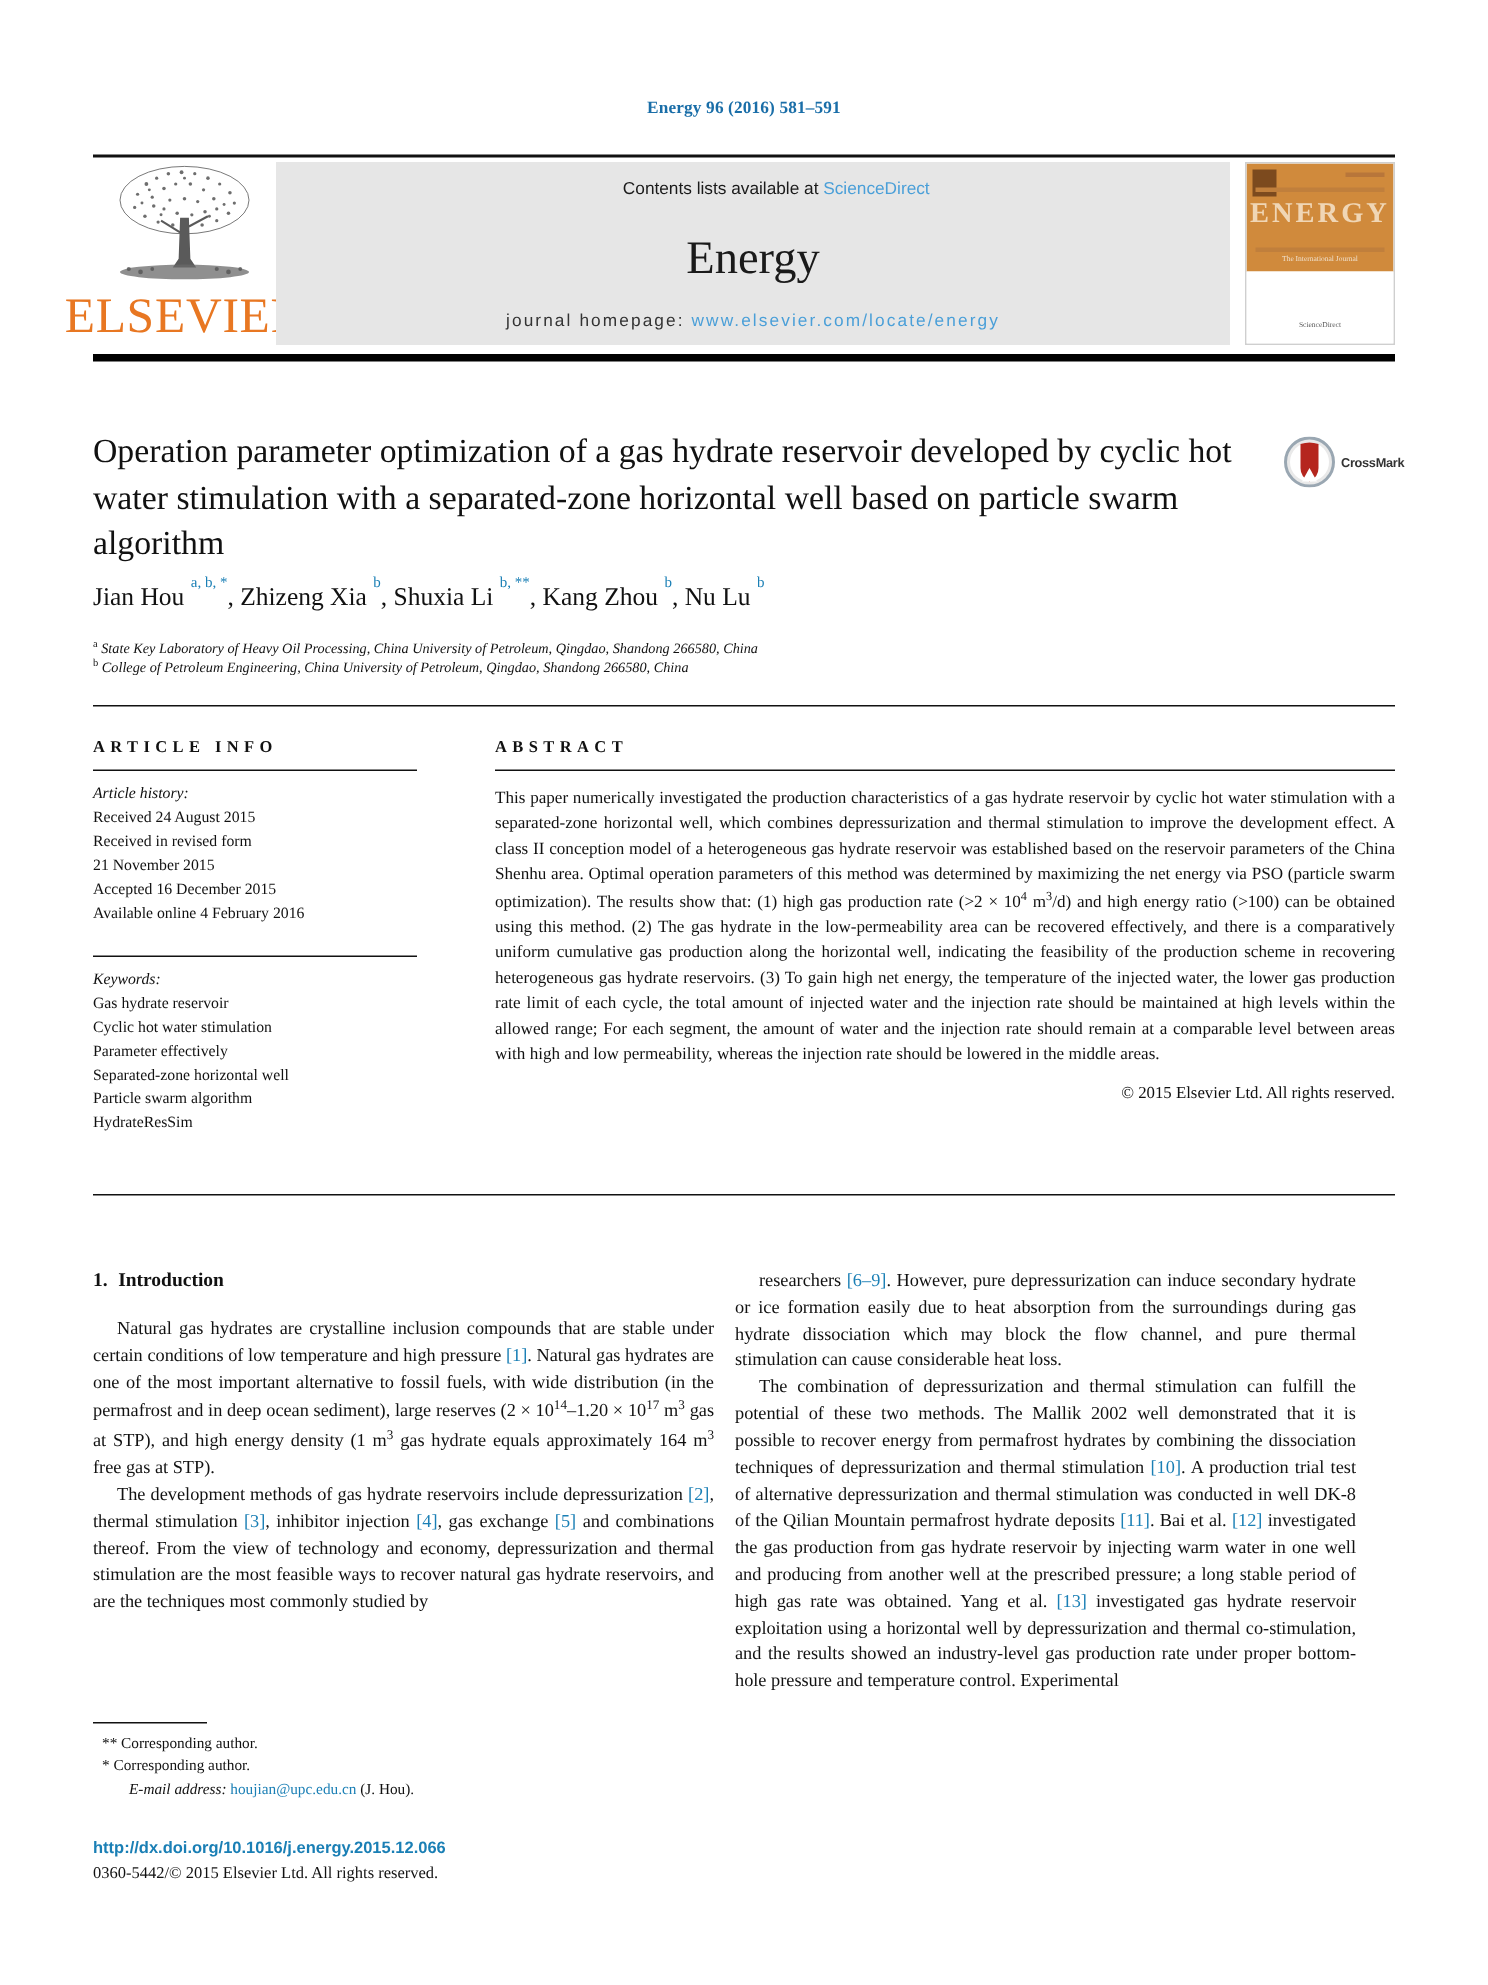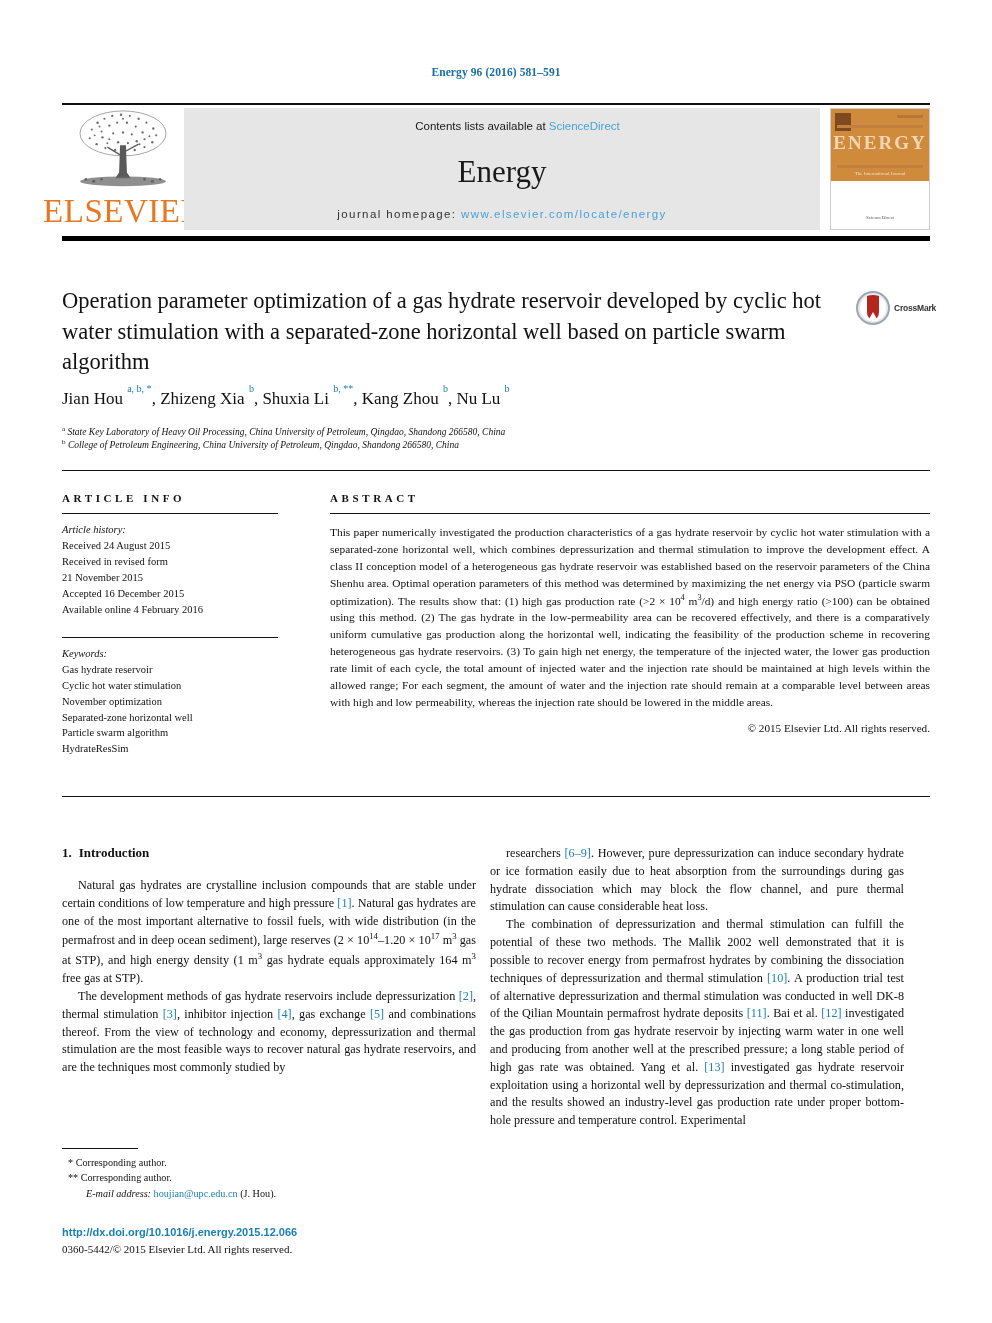--- a/index.html
+++ b/index.html
@@ -379,21 +379,21 @@
         <div>21 November 2015</div>
         <div>Accepted 16 December 2015</div>
         <div>Available online 4 February 2016</div>
       </div>
       <div class="kw-block">
         <div class="hr-thin"></div>
         <div class="kw">
           <div class="kw-label">Keywords:</div>
           <div>Gas hydrate reservoir</div>
           <div>Cyclic hot water stimulation</div>
-          <div>November optimization</div>
+          <div>Parameter effectively</div>
           <div>Separated-zone horizontal well</div>
           <div>Particle swarm algorithm</div>
           <div>HydrateResSim</div>
         </div>
       </div>
     </div>
 
     <div class="col-abs">
       <div class="sec-head">ABSTRACT</div>
       <div class="hr-thin-abs"></div>
@@ -413,22 +413,22 @@
       <p class="body-p">The development methods of gas hydrate reservoirs include depressurization <span class="ref">[2]</span>, thermal stimulation <span class="ref">[3]</span>, inhibitor injection <span class="ref">[4]</span>, gas exchange <span class="ref">[5]</span> and combinations thereof. From the view of technology and economy, depressurization and thermal stimulation are the most feasible ways to recover natural gas hydrate reservoirs, and are the techniques most commonly studied by</p>
     </div>
     <div class="bcol bcol-right">
       <p class="body-p">researchers <span class="ref">[6–9]</span>. However, pure depressurization can induce secondary hydrate or ice formation easily due to heat absorption from the surroundings during gas hydrate dissociation which may block the flow channel, and pure thermal stimulation can cause considerable heat loss.</p>
       <p class="body-p">The combination of depressurization and thermal stimulation can fulfill the potential of these two methods. The Mallik 2002 well demonstrated that it is possible to recover energy from permafrost hydrates by combining the dissociation techniques of depressurization and thermal stimulation <span class="ref">[10]</span>. A production trial test of alternative depressurization and thermal stimulation was conducted in well DK-8 of the Qilian Mountain permafrost hydrate deposits <span class="ref">[11]</span>. Bai et al. <span class="ref">[12]</span> investigated the gas production from gas hydrate reservoir by injecting warm water in one well and producing from another well at the prescribed pressure; a long stable period of high gas rate was obtained. Yang et al. <span class="ref">[13]</span> investigated gas hydrate reservoir exploitation using a horizontal well by depressurization and thermal co-stimulation, and the results showed an industry-level gas production rate under proper bottom-hole pressure and temperature control. Experimental</p>
     </div>
   </div>
 
   <div class="footnotes">
     <div class="fn-rule"></div>
+    <div class="fn-line">** Corresponding author.</div>
     <div class="fn-line">* Corresponding author.</div>
-    <div class="fn-line">** Corresponding author.</div>
     <div class="fn-line fn-email">
       <span>E-mail address:</span>
       <span class="mail">houjian@upc.edu.cn</span>
       <span class="mail-paren">(J. Hou).</span>
     </div>
   </div>
 
   <div class="doi-block">
     <div class="doi-link">http://dx.doi.org/10.1016/j.energy.2015.12.066</div>
     <div class="issn-line">0360-5442/© 2015 Elsevier Ltd. All rights reserved.</div>

